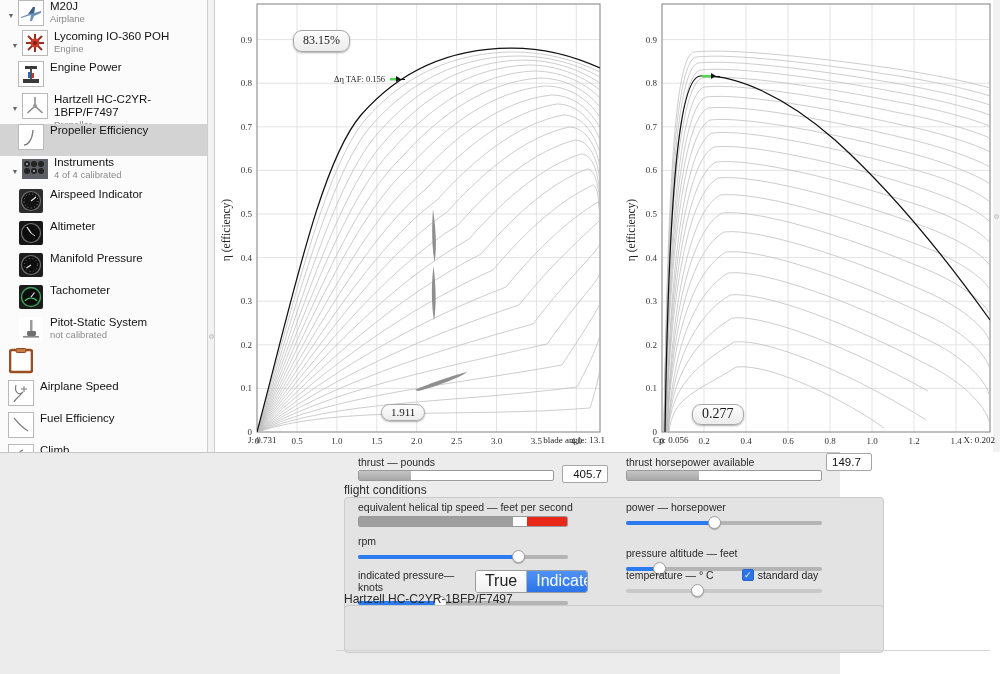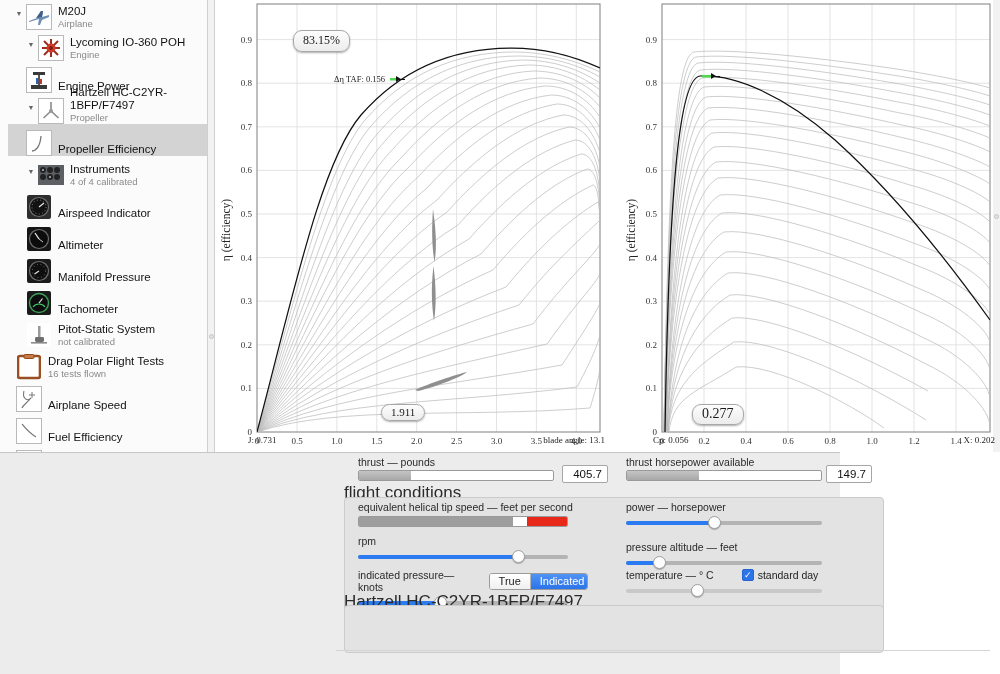--- a/index.html
+++ b/index.html
@@ -18,45 +18,44 @@
 
   
   .sidebar {
     position:absolute; left:0; top:0; width:208px; height:674px;
     background:#fbfbfb;
     border-right:1px solid #cfcfcf;
     overflow:hidden;
   }
   .row {
     position:relative;
-    display:flex; align-items:flex-end;
+    display:flex; align-items:flex-start;
     height:32px;
     padding-left:4px;
     cursor:default;
-    margin-left:8px;
   }
   .row.sel { background:#d3d3d3; }
   .twisty {
     width:14px; flex:0 0 14px;
     text-align:center;
     font-size:7px; color:#666;
     line-height:32px;
   }
   .ico {
     flex:0 0 auto;
     width:26px; height:26px;
     margin-right:6px;
     display:flex; align-items:center; justify-content:center;
     position:relative;
   }
   .ico.frame { border:1px solid #b9b9b9; background:#fff; }
   .txt { display:flex; flex-direction:column; justify-content:center; line-height:1.15; }
   .t1 { font-size:11.5px; color:#131313; }
   .t2 { font-size:9.5px; color:#8a8a8a; margin-top:1px; }
-  .indent1 { padding-left:16px; }
+  .indent1 { padding-left:8px; }
   .indent2 { }
 
   
   .splitter {
     position:absolute; left:208px; top:0; width:7px; height:452px;
     background:#f2f2f2; border-right:1px solid #cfcfcf;
   }
   .splitter .grip {
     position:absolute; left:1px; top:334px; width:5px; height:5px;
     border-radius:50%; background:#e2e2e2; border:1px solid #c4c4c4;
@@ -96,21 +95,21 @@
     white-space:nowrap;
   }
 
   
   .controls {
     position:absolute; left:0; top:452px; width:840px; height:222px;
     background:#ececec;
     border-top:1px solid #c6c6c6;
   }
   .lbl { font-size:10.5px; color:#2a2a2a; }
-  .grp-title { font-size:17px; color:#2b2b2b; }
+  .grp-title { font-size:12px; color:#2b2b2b; }
 
   .bar {
     height:11px; background:#ffffff;
     border:1px solid #9a9a9a; border-radius:2px;
     overflow:hidden; position:relative;
   }
   .bar > i {
     display:block; height:100%;
     background:linear-gradient(#c4c4c4,#a8a8a8);
   }
@@ -156,21 +155,21 @@
   .seg {
     display:inline-flex;
     border:1px solid #9b9b9b;
     border-radius:3px;
     overflow:hidden;
     vertical-align:middle;
     background:#fff;
   }
   .seg > span {
     padding:1px 9px 2px 9px;
-    font-size:11px;
+    font-size:16px;
     color:#222;
     border-right:1px solid #b6b6b6;
     background:linear-gradient(#ffffff,#f0f0f0);
   }
   .seg > span:last-child { border-right:none; }
   .seg > span.on {
     background:linear-gradient(#4f93f5,#2b74ea);
     color:#fff;
   }
 
@@ -381,24 +380,20 @@
       </span>
     </div>
 
 
     <div class="row" style="height:32px;padding-left:8px">
       <span class="ico">
         <svg width="24" height="26" viewBox="0 0 24 26">
           <rect x="1" y="2" width="22" height="22" rx="2" fill="#fff" stroke="#9a4f23" stroke-width="2.6"></rect>
           <rect x="7" y="0.5" width="10" height="4" rx="1.2" fill="#c97b45" stroke="#8e4a20" stroke-width="1"></rect>
         </svg>
-      </span>
-      <span class="txt">
-        <span class="t1">Drag Polar Flight Tests</span>
-        <span class="t2">16 tests flown</span>
       </span>
     </div>
 
     <div class="row" style="height:32px;padding-left:8px">
       <span class="ico frame">
         <svg width="24" height="24" viewBox="0 0 24 24">
           <rect width="24" height="24" fill="#fff"></rect>
           <path d="M7 4 C5 11 10 15 14 11 C10 16 6 18 5 21" stroke="#777" stroke-width="1.1" fill="none"></path>
           <line x1="15" y1="5" x2="15" y2="11" stroke="#777" stroke-width="1"></line>
           <line x1="12" y1="8" x2="18" y2="8" stroke="#777" stroke-width="1"></line>
@@ -661,21 +656,21 @@
     <div class="numbox" style="position:absolute;left:562px;top:12px;width:46px;text-align:right">405.7</div>
 
     <div style="position:absolute;left:626px;top:3px;width:244px">
       <div class="lbl">thrust horsepower available</div>
       <div style="margin-top:2px">
         <div class="bar" style="width:196px">
           <i style="width:37%"></i>
         </div>
       </div>
     </div>
-    <div class="numbox" style="position:absolute;left:826px;top:12px;width:46px;text-align:right">149.7</div>
+    <div class="numbox" style="position:absolute;left:826px;top:0;width:46px;text-align:left">149.7</div>
 
     <div class="grp-title" style="position:absolute;left:344px;top:30px">flight conditions</div>
     <div class="panel" style="position:absolute;left:344px;top:44px;width:540px;height:134px"></div>
 
     <div style="position:absolute;left:358px;top:48px;width:230px">
       <div class="lbl">equivalent helical tip speed — feet per second</div>
       <div class="tipbar" style="width:210px;margin-top:3px">
         <div class="grey" style="left:0;width:74%"></div>
         <div class="red" style="left:81%;right:0"></div>
       </div>
@@ -707,21 +702,21 @@
 
     <div style="position:absolute;left:626px;top:48px;width:200px">
       <div class="lbl">power — horsepower</div>
       <div class="sld" style="width:196px;margin-top:3px">
         <div class="track"></div>
           <div class="fill" style="width:45%"></div>
         <div class="knob" style="left:calc(45% - 6px)"></div>
       </div>
     </div>
 
-    <div style="position:absolute;left:626px;top:88px;width:200px">
+    <div style="position:absolute;left:626px;top:94px;width:200px">
       <div class="lbl">pressure altitude — feet</div>
       <div class="sld" style="width:196px;margin-top:3px">
         <div class="track"></div>
           <div class="fill" style="width:17%"></div>
         <div class="knob" style="left:calc(17% - 6px)"></div>
       </div>
     </div>
 
     <div style="position:absolute;left:626px;top:116px;width:210px">
       <div style="display:flex;align-items:center">

